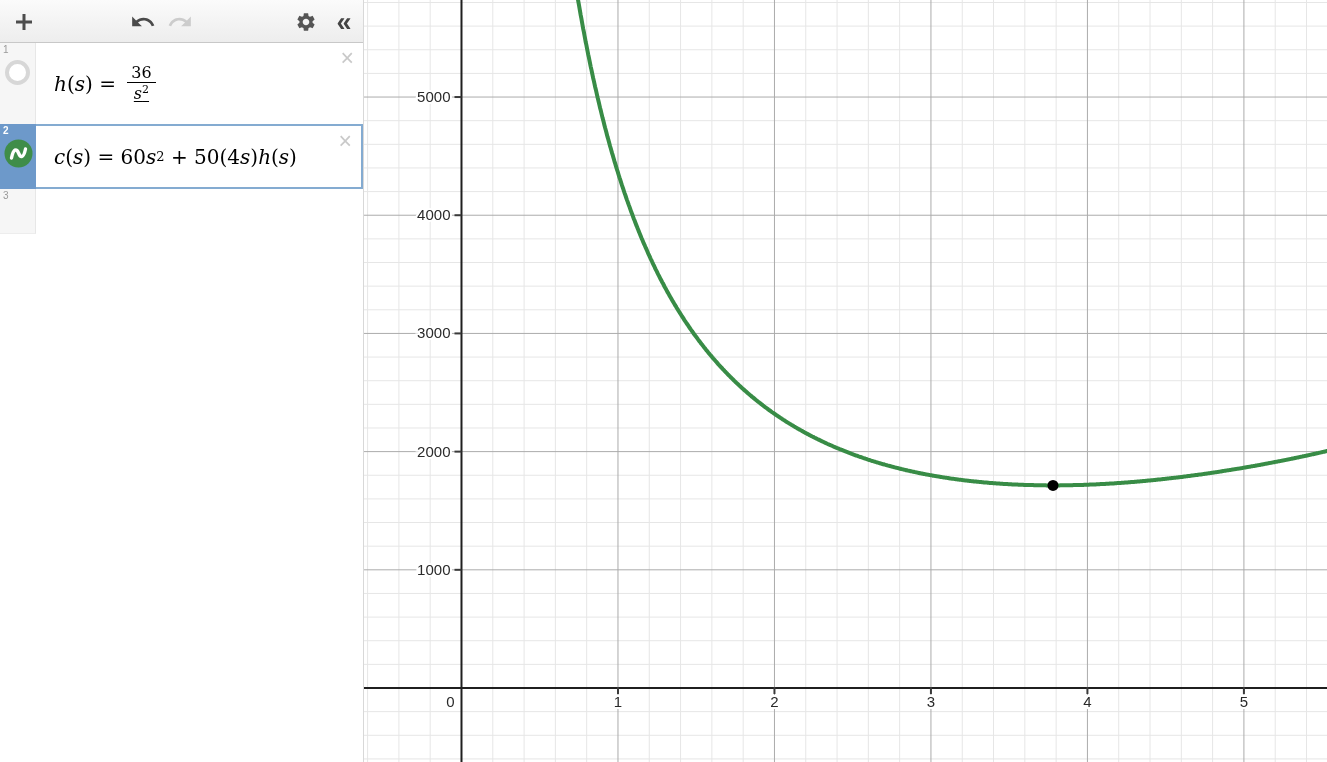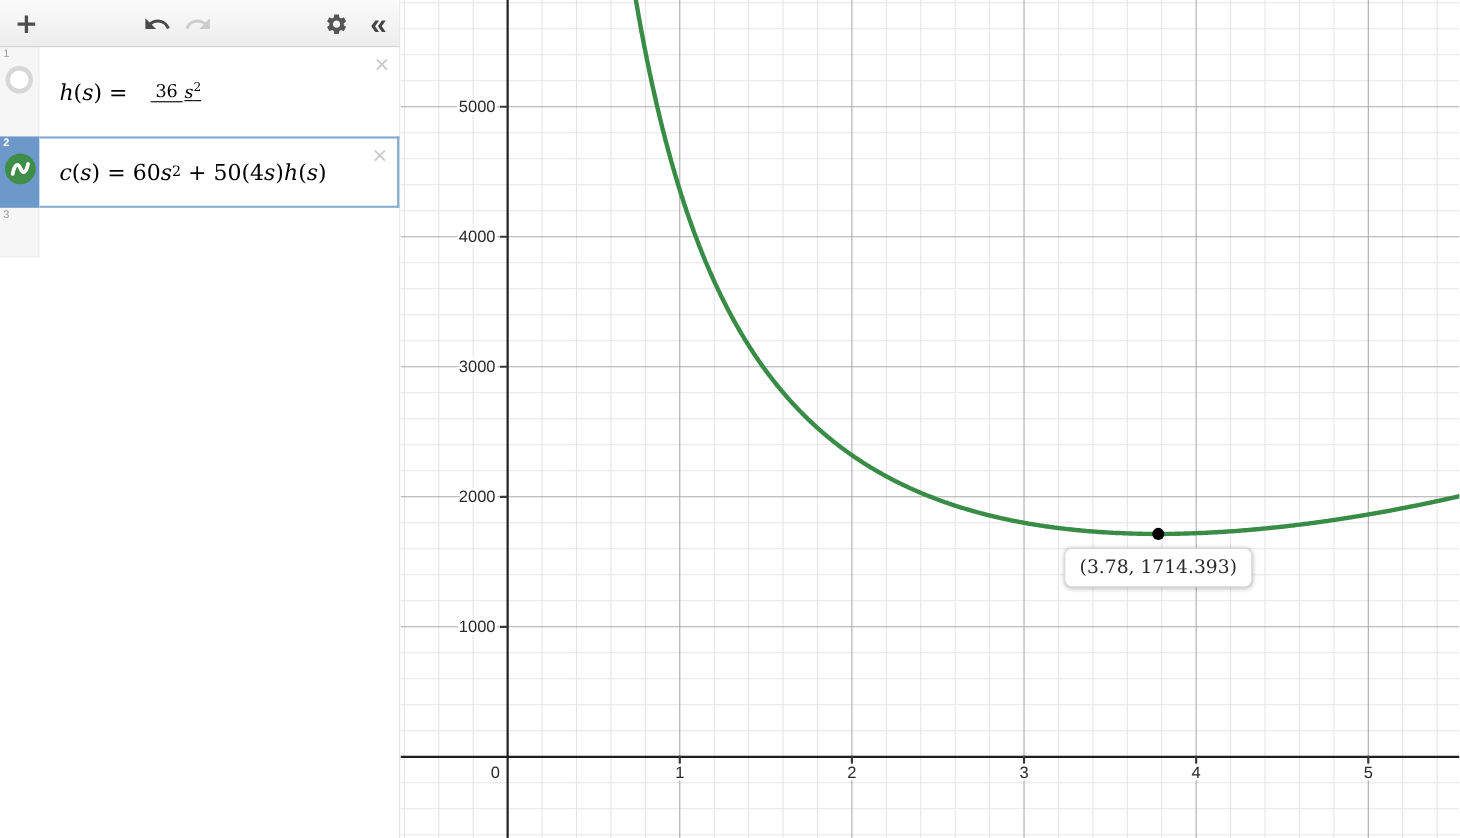--- a/index.html
+++ b/index.html
@@ -50,22 +50,22 @@
     position:absolute; top:4px; right:9px; font-size:23px; line-height:23px;
     color:#c9c9c9; cursor:pointer; font-family:"Liberation Sans",sans-serif;
   }
   .math {
     display:flex; align-items:center; height:100%; padding-left:18px;
     font-family:"DejaVu Serif", serif; font-size:20px; color:#000;
     white-space:pre;
   }
   .math .it { font-style:italic; }
   .math sup { font-size:13px; }
-  .frac { display:inline-flex; flex-direction:row; align-items:flex-start;
-          font-size:16px; line-height:1.2; margin-left:15px; }
+  .frac { display:inline-flex; flex-direction:column; align-items:center;
+          font-size:16px; line-height:1.2; margin-left:5px; }
   .frac .num { border-bottom:1.4px solid #000; padding:0 4px; }
   .frac .den { padding:0 2px;text-decoration:underline; }
   .frac sup { font-size:11px; }
 
   
   .graph-area { position:relative; flex:1; background:#fff; overflow:hidden; }
   .graph-area svg { position:absolute; left:0; top:0; }
   .point-tooltip {
     position:absolute; background:#fff; border:1px solid #d9d9d9; border-radius:7px;
     box-shadow:0 1px 4px rgba(0,0,0,.25); padding:7px 13px;
@@ -233,16 +233,15 @@
         <text x="723.4236269093274" y="707.0102373196836" text-anchor="middle" fill="#2a2a2a" font-size="15" paint-order="stroke" stroke="#ffffff" stroke-width="4" font-family="Liberation Sans, sans-serif">4</text>
         <text x="879.9072148196295" y="707.0102373196836" text-anchor="middle" fill="#2a2a2a" font-size="15" paint-order="stroke" stroke="#ffffff" stroke-width="4" font-family="Liberation Sans, sans-serif">5</text>
         <text x="86.4892752681183" y="574.8157282456957" text-anchor="end" fill="#2a2a2a" font-size="15" paint-order="stroke" stroke="#ffffff" stroke-width="4" font-family="Liberation Sans, sans-serif">1000</text>
         <text x="86.4892752681183" y="456.62121917170776" text-anchor="end" fill="#2a2a2a" font-size="15" paint-order="stroke" stroke="#ffffff" stroke-width="4" font-family="Liberation Sans, sans-serif">2000</text>
         <text x="86.4892752681183" y="338.4267100977199" text-anchor="end" fill="#2a2a2a" font-size="15" paint-order="stroke" stroke="#ffffff" stroke-width="4" font-family="Liberation Sans, sans-serif">3000</text>
         <text x="86.4892752681183" y="220.23220102373193" text-anchor="end" fill="#2a2a2a" font-size="15" paint-order="stroke" stroke="#ffffff" stroke-width="4" font-family="Liberation Sans, sans-serif">4000</text>
         <text x="86.4892752681183" y="102.03769194974404" text-anchor="end" fill="#2a2a2a" font-size="15" paint-order="stroke" stroke="#ffffff" stroke-width="4" font-family="Liberation Sans, sans-serif">5000</text>
         <path d="M119.7 -2907.9L120.3 -2809.4L121.0 -2716.1L121.6 -2627.7L122.2 -2543.8L122.8 -2464.0L123.5 -2388.0L124.1 -2315.7L124.7 -2246.6L125.3 -2180.7L126.0 -2117.6L126.6 -2057.3L127.2 -1999.5L127.8 -1944.1L128.5 -1891.0L129.1 -1839.9L129.7 -1790.8L130.4 -1743.6L131.0 -1698.2L131.6 -1654.4L132.2 -1612.2L132.9 -1571.5L133.5 -1532.2L134.1 -1494.3L134.7 -1457.6L135.4 -1422.2L136.0 -1387.9L136.6 -1354.7L137.2 -1322.5L137.9 -1291.4L138.5 -1261.2L139.1 -1231.9L139.7 -1203.4L140.4 -1175.8L141.0 -1149.0L141.6 -1123.0L142.2 -1097.7L142.9 -1073.1L143.5 -1049.1L144.1 -1025.8L144.7 -1003.2L145.4 -981.1L146.0 -959.5L146.6 -938.6L147.3 -918.1L147.9 -898.2L148.5 -878.8L149.1 -859.8L149.8 -841.3L150.4 -823.2L151.0 -805.5L151.6 -788.3L152.3 -771.4L152.9 -755.0L153.5 -738.9L154.1 -723.1L154.8 -707.7L155.4 -692.6L156.0 -677.9L156.6 -663.5L157.3 -649.3L157.9 -635.5L158.5 -621.9L159.1 -608.7L159.8 -595.7L160.4 -582.9L161.0 -570.4L161.6 -558.2L162.3 -546.1L162.9 -534.3L163.5 -522.8L164.2 -511.4L164.8 -500.3L165.4 -489.4L166.0 -478.7L166.7 -468.1L167.3 -457.8L167.9 -447.6L168.5 -437.6L169.2 -427.8L169.8 -418.2L170.4 -408.7L171.0 -399.4L171.7 -390.3L172.3 -381.3L172.9 -372.4L173.5 -363.7L174.2 -355.2L174.8 -346.7L175.4 -338.5L176.0 -330.3L176.7 -322.3L177.3 -314.4L177.9 -306.6L178.5 -299.0L179.2 -291.4L179.8 -284.0L180.4 -276.7L181.1 -269.5L181.7 -262.4L182.3 -255.4L182.9 -248.6L183.6 -241.8L184.2 -235.1L184.8 -228.5L185.4 -222.0L186.1 -215.6L186.7 -209.3L187.3 -203.1L187.9 -197.0L188.6 -190.9L189.2 -184.9L189.8 -179.1L190.4 -173.3L191.1 -167.5L191.7 -161.9L192.3 -156.3L192.9 -150.8L193.6 -145.4L194.2 -140.0L194.8 -134.7L195.4 -129.5L196.1 -124.3L196.7 -119.3L197.3 -114.2L198.0 -109.3L198.6 -104.4L199.2 -99.5L199.8 -94.7L200.5 -90.0L201.1 -85.4L201.7 -80.8L202.3 -76.2L203.0 -71.7L203.6 -67.3L204.2 -62.9L204.8 -58.5L205.5 -54.2L206.1 -50.0L206.7 -45.8L207.3 -41.7L208.0 -37.6L208.6 -33.5L209.2 -29.5L209.8 -25.6L210.5 -21.7L211.1 -17.8L211.7 -14.0L212.3 -10.2L213.0 -6.4L213.6 -2.7L214.2 0.9L214.9 4.6L215.5 8.1L216.1 11.7L216.7 15.2L217.4 18.7L218.0 22.1L218.6 25.5L219.2 28.9L219.9 32.2L220.5 35.5L221.1 38.7L221.7 42.0L222.4 45.1L223.0 48.3L223.6 51.4L224.2 54.5L224.9 57.6L225.5 60.6L226.1 63.6L226.7 66.6L227.4 69.6L228.0 72.5L228.6 75.4L229.2 78.2L229.9 81.1L230.5 83.9L231.1 86.7L231.8 89.4L232.4 92.2L233.0 94.9L233.6 97.5L234.3 100.2L234.9 102.8L235.5 105.4L236.1 108.0L236.8 110.6L237.4 113.1L238.0 115.6L238.6 118.1L239.3 120.6L239.9 123.0L240.5 125.4L241.1 127.8L241.8 130.2L242.4 132.6L243.0 134.9L243.6 137.2L244.3 139.5L244.9 141.8L245.5 144.0L246.1 146.3L246.8 148.5L247.4 150.7L248.0 152.9L248.7 155.0L249.3 157.2L249.9 159.3L250.5 161.4L251.2 163.5L251.8 165.6L252.4 167.6L253.0 169.7L253.7 171.7L254.3 173.7L254.9 175.7L255.5 177.6L256.2 179.6L256.8 181.5L257.4 183.5L258.0 185.4L258.7 187.3L259.3 189.1L259.9 191.0L260.5 192.9L261.2 194.7L261.8 196.5L262.4 198.3L263.0 200.1L263.7 201.9L264.3 203.7L264.9 205.4L265.6 207.1L266.2 208.9L266.8 210.6L267.4 212.3L268.1 214.0L268.7 215.6L269.3 217.3L269.9 218.9L270.6 220.6L271.2 222.2L271.8 223.8L272.4 225.4L273.1 227.0L273.7 228.6L274.3 230.1L274.9 231.7L275.6 233.2L276.2 234.7L276.8 236.3L277.4 237.8L278.1 239.3L278.7 240.7L279.3 242.2L279.9 243.7L280.6 245.1L281.2 246.6L281.8 248.0L282.5 249.4L283.1 250.8L283.7 252.2L284.3 253.6L285.0 255.0L285.6 256.4L286.2 257.8L286.8 259.1L287.5 260.4L288.1 261.8L288.7 263.1L289.3 264.4L290.0 265.7L290.6 267.0L291.2 268.3L291.8 269.6L292.5 270.9L293.1 272.1L293.7 273.4L294.3 274.6L295.0 275.9L295.6 277.1L296.2 278.3L296.8 279.6L297.5 280.8L298.1 282.0L298.7 283.1L299.4 284.3L300.0 285.5L300.6 286.7L301.2 287.8L301.9 289.0L302.5 290.1L303.1 291.3L303.7 292.4L304.4 293.5L305.0 294.6L305.6 295.7L306.2 296.8L306.9 297.9L307.5 299.0L308.1 300.1L308.7 301.2L309.4 302.2L310.0 303.3L310.6 304.3L311.2 305.4L311.9 306.4L312.5 307.5L313.1 308.5L313.7 309.5L314.4 310.5L315.0 311.5L315.6 312.5L316.3 313.5L316.9 314.5L317.5 315.5L318.1 316.5L318.8 317.5L319.4 318.4L320.0 319.4L320.6 320.3L321.3 321.3L321.9 322.2L322.5 323.2L323.1 324.1L323.8 325.0L324.4 325.9L325.0 326.8L325.6 327.8L326.3 328.7L326.9 329.6L327.5 330.4L328.1 331.3L328.8 332.2L329.4 333.1L330.0 334.0L330.6 334.8L331.3 335.7L331.9 336.5L332.5 337.4L333.2 338.2L333.8 339.1L334.4 339.9L335.0 340.8L335.7 341.6L336.3 342.4L336.9 343.2L337.5 344.0L338.2 344.8L338.8 345.6L339.4 346.4L340.0 347.2L340.7 348.0L341.3 348.8L341.9 349.6L342.5 350.4L343.2 351.1L343.8 351.9L344.4 352.7L345.0 353.4L345.7 354.2L346.3 354.9L346.9 355.7L347.6 356.4L348.2 357.2L348.8 357.9L349.4 358.6L350.1 359.3L350.7 360.1L351.3 360.8L351.9 361.5L352.6 362.2L353.2 362.9L353.8 363.6L354.4 364.3L355.1 365.0L355.7 365.7L356.3 366.4L356.9 367.1L357.6 367.7L358.2 368.4L358.8 369.1L359.4 369.7L360.1 370.4L360.7 371.1L361.3 371.7L361.9 372.4L362.6 373.0L363.2 373.7L363.8 374.3L364.5 375.0L365.1 375.6L365.7 376.2L366.3 376.8L367.0 377.5L367.6 378.1L368.2 378.7L368.8 379.3L369.5 379.9L370.1 380.6L370.7 381.2L371.3 381.8L372.0 382.4L372.6 383.0L373.2 383.5L373.8 384.1L374.5 384.7L375.1 385.3L375.7 385.9L376.3 386.5L377.0 387.0L377.6 387.6L378.2 388.2L378.8 388.7L379.5 389.3L380.1 389.9L380.7 390.4L381.4 391.0L382.0 391.5L382.6 392.1L383.2 392.6L383.9 393.2L384.5 393.7L385.1 394.2L385.7 394.8L386.4 395.3L387.0 395.8L387.6 396.4L388.2 396.9L388.9 397.4L389.5 397.9L390.1 398.4L390.7 398.9L391.4 399.5L392.0 400.0L392.6 400.5L393.2 401.0L393.9 401.5L394.5 402.0L395.1 402.5L395.7 402.9L396.4 403.4L397.0 403.9L397.6 404.4L398.3 404.9L398.9 405.4L399.5 405.8L400.1 406.3L400.8 406.8L401.4 407.3L402.0 407.7L402.6 408.2L403.3 408.6L403.9 409.1L404.5 409.6L405.1 410.0L405.8 410.5L406.4 410.9L407.0 411.4L407.6 411.8L408.3 412.3L408.9 412.7L409.5 413.1L410.1 413.6L410.8 414.0L411.4 414.4L412.0 414.9L412.6 415.3L413.3 415.7L413.9 416.2L414.5 416.6L415.2 417.0L415.8 417.4L416.4 417.8L417.0 418.2L417.7 418.7L418.3 419.1L418.9 419.5L419.5 419.9L420.2 420.3L420.8 420.7L421.4 421.1L422.0 421.5L422.7 421.9L423.3 422.3L423.9 422.7L424.5 423.1L425.2 423.4L425.8 423.8L426.4 424.2L427.0 424.6L427.7 425.0L428.3 425.3L428.9 425.7L429.5 426.1L430.2 426.5L430.8 426.8L431.4 427.2L432.1 427.6L432.7 427.9L433.3 428.3L433.9 428.7L434.6 429.0L435.2 429.4L435.8 429.7L436.4 430.1L437.1 430.4L437.7 430.8L438.3 431.1L438.9 431.5L439.6 431.8L440.2 432.2L440.8 432.5L441.4 432.9L442.1 433.2L442.7 433.5L443.3 433.9L443.9 434.2L444.6 434.5L445.2 434.9L445.8 435.2L446.4 435.5L447.1 435.9L447.7 436.2L448.3 436.5L449.0 436.8L449.6 437.1L450.2 437.5L450.8 437.8L451.5 438.1L452.1 438.4L452.7 438.7L453.3 439.0L454.0 439.3L454.6 439.6L455.2 439.9L455.8 440.2L456.5 440.5L457.1 440.9L457.7 441.1L458.3 441.4L459.0 441.7L459.6 442.0L460.2 442.3L460.8 442.6L461.5 442.9L462.1 443.2L462.7 443.5L463.3 443.8L464.0 444.1L464.6 444.3L465.2 444.6L465.9 444.9L466.5 445.2L467.1 445.5L467.7 445.7L468.4 446.0L469.0 446.3L469.6 446.6L470.2 446.8L470.9 447.1L471.5 447.4L472.1 447.6L472.7 447.9L473.4 448.2L474.0 448.4L474.6 448.7L475.2 448.9L475.9 449.2L476.5 449.5L477.1 449.7L477.7 450.0L478.4 450.2L479.0 450.5L479.6 450.7L480.2 451.0L480.9 451.2L481.5 451.5L482.1 451.7L482.8 452.0L483.4 452.2L484.0 452.4L484.6 452.7L485.3 452.9L485.9 453.2L486.5 453.4L487.1 453.6L487.8 453.9L488.4 454.1L489.0 454.3L489.6 454.6L490.3 454.8L490.9 455.0L491.5 455.3L492.1 455.5L492.8 455.7L493.4 455.9L494.0 456.2L494.6 456.4L495.3 456.6L495.9 456.8L496.5 457.0L497.1 457.2L497.8 457.5L498.4 457.7L499.0 457.9L499.7 458.1L500.3 458.3L500.9 458.5L501.5 458.7L502.2 458.9L502.8 459.2L503.4 459.4L504.0 459.6L504.7 459.8L505.3 460.0L505.9 460.2L506.5 460.4L507.2 460.6L507.8 460.8L508.4 461.0L509.0 461.2L509.7 461.4L510.3 461.6L510.9 461.7L511.5 461.9L512.2 462.1L512.8 462.3L513.4 462.5L514.0 462.7L514.7 462.9L515.3 463.1L515.9 463.3L516.6 463.4L517.2 463.6L517.8 463.8L518.4 464.0L519.1 464.2L519.7 464.3L520.3 464.5L520.9 464.7L521.6 464.9L522.2 465.1L522.8 465.2L523.4 465.4L524.1 465.6L524.7 465.7L525.3 465.9L525.9 466.1L526.6 466.2L527.2 466.4L527.8 466.6L528.4 466.7L529.1 466.9L529.7 467.1L530.3 467.2L530.9 467.4L531.6 467.6L532.2 467.7L532.8 467.9L533.5 468.0L534.1 468.2L534.7 468.4L535.3 468.5L536.0 468.7L536.6 468.8L537.2 469.0L537.8 469.1L538.5 469.3L539.1 469.4L539.7 469.6L540.3 469.7L541.0 469.9L541.6 470.0L542.2 470.2L542.8 470.3L543.5 470.5L544.1 470.6L544.7 470.7L545.3 470.9L546.0 471.0L546.6 471.2L547.2 471.3L547.8 471.4L548.5 471.6L549.1 471.7L549.7 471.8L550.4 472.0L551.0 472.1L551.6 472.2L552.2 472.4L552.9 472.5L553.5 472.6L554.1 472.8L554.7 472.9L555.4 473.0L556.0 473.2L556.6 473.3L557.2 473.4L557.9 473.5L558.5 473.7L559.1 473.8L559.7 473.9L560.4 474.0L561.0 474.1L561.6 474.3L562.2 474.4L562.9 474.5L563.5 474.6L564.1 474.7L564.7 474.9L565.4 475.0L566.0 475.1L566.6 475.2L567.3 475.3L567.9 475.4L568.5 475.5L569.1 475.7L569.8 475.8L570.4 475.9L571.0 476.0L571.6 476.1L572.3 476.2L572.9 476.3L573.5 476.4L574.1 476.5L574.8 476.6L575.4 476.7L576.0 476.8L576.6 476.9L577.3 477.0L577.9 477.1L578.5 477.2L579.1 477.3L579.8 477.4L580.4 477.5L581.0 477.6L581.6 477.7L582.3 477.8L582.9 477.9L583.5 478.0L584.2 478.1L584.8 478.2L585.4 478.3L586.0 478.4L586.7 478.5L587.3 478.6L587.9 478.7L588.5 478.7L589.2 478.8L589.8 478.9L590.4 479.0L591.0 479.1L591.7 479.2L592.3 479.3L592.9 479.3L593.5 479.4L594.2 479.5L594.8 479.6L595.4 479.7L596.0 479.8L596.7 479.8L597.3 479.9L597.9 480.0L598.5 480.1L599.2 480.2L599.8 480.2L600.4 480.3L601.1 480.4L601.7 480.5L602.3 480.5L602.9 480.6L603.6 480.7L604.2 480.8L604.8 480.8L605.4 480.9L606.1 481.0L606.7 481.0L607.3 481.1L607.9 481.2L608.6 481.2L609.2 481.3L609.8 481.4L610.4 481.4L611.1 481.5L611.7 481.6L612.3 481.6L612.9 481.7L613.6 481.8L614.2 481.8L614.8 481.9L615.4 482.0L616.1 482.0L616.7 482.1L617.3 482.1L618.0 482.2L618.6 482.3L619.2 482.3L619.8 482.4L620.5 482.4L621.1 482.5L621.7 482.5L622.3 482.6L623.0 482.6L623.6 482.7L624.2 482.8L624.8 482.8L625.5 482.9L626.1 482.9L626.7 483.0L627.3 483.0L628.0 483.1L628.6 483.1L629.2 483.2L629.8 483.2L630.5 483.3L631.1 483.3L631.7 483.3L632.4 483.4L633.0 483.4L633.6 483.5L634.2 483.5L634.9 483.6L635.5 483.6L636.1 483.7L636.7 483.7L637.4 483.7L638.0 483.8L638.6 483.8L639.2 483.9L639.9 483.9L640.5 483.9L641.1 484.0L641.7 484.0L642.4 484.0L643.0 484.1L643.6 484.1L644.2 484.2L644.9 484.2L645.5 484.2L646.1 484.3L646.7 484.3L647.4 484.3L648.0 484.4L648.6 484.4L649.3 484.4L649.9 484.5L650.5 484.5L651.1 484.5L651.8 484.5L652.4 484.6L653.0 484.6L653.6 484.6L654.3 484.7L654.9 484.7L655.5 484.7L656.1 484.7L656.8 484.8L657.4 484.8L658.0 484.8L658.6 484.8L659.3 484.8L659.9 484.9L660.5 484.9L661.1 484.9L661.8 484.9L662.4 485.0L663.0 485.0L663.6 485.0L664.3 485.0L664.9 485.0L665.5 485.1L666.2 485.1L666.8 485.1L667.4 485.1L668.0 485.1L668.7 485.1L669.3 485.1L669.9 485.2L670.5 485.2L671.2 485.2L671.8 485.2L672.4 485.2L673.0 485.2L673.7 485.2L674.3 485.3L674.9 485.3L675.5 485.3L676.2 485.3L676.8 485.3L677.4 485.3L678.0 485.3L678.7 485.3L679.3 485.3L679.9 485.3L680.5 485.3L681.2 485.3L681.8 485.3L682.4 485.4L683.1 485.4L683.7 485.4L684.3 485.4L684.9 485.4L685.6 485.4L686.2 485.4L686.8 485.4L687.4 485.4L688.1 485.4L688.7 485.4L689.3 485.4L689.9 485.4L690.6 485.4L691.2 485.4L691.8 485.4L692.4 485.4L693.1 485.4L693.7 485.4L694.3 485.4L694.9 485.4L695.6 485.4L696.2 485.3L696.8 485.3L697.4 485.3L698.1 485.3L698.7 485.3L699.3 485.3L700.0 485.3L700.6 485.3L701.2 485.3L701.8 485.3L702.5 485.3L703.1 485.3L703.7 485.3L704.3 485.2L705.0 485.2L705.6 485.2L706.2 485.2L706.8 485.2L707.5 485.2L708.1 485.2L708.7 485.2L709.3 485.1L710.0 485.1L710.6 485.1L711.2 485.1L711.8 485.1L712.5 485.1L713.1 485.0L713.7 485.0L714.3 485.0L715.0 485.0L715.6 485.0L716.2 485.0L716.9 484.9L717.5 484.9L718.1 484.9L718.7 484.9L719.4 484.9L720.0 484.8L720.6 484.8L721.2 484.8L721.9 484.8L722.5 484.8L723.1 484.7L723.7 484.7L724.4 484.7L725.0 484.7L725.6 484.6L726.2 484.6L726.9 484.6L727.5 484.6L728.1 484.5L728.7 484.5L729.4 484.5L730.0 484.4L730.6 484.4L731.2 484.4L731.9 484.4L732.5 484.3L733.1 484.3L733.8 484.3L734.4 484.2L735.0 484.2L735.6 484.2L736.3 484.1L736.9 484.1L737.5 484.1L738.1 484.0L738.8 484.0L739.4 484.0L740.0 483.9L740.6 483.9L741.3 483.9L741.9 483.8L742.5 483.8L743.1 483.8L743.8 483.7L744.4 483.7L745.0 483.7L745.6 483.6L746.3 483.6L746.9 483.5L747.5 483.5L748.1 483.5L748.8 483.4L749.4 483.4L750.0 483.4L750.7 483.3L751.3 483.3L751.9 483.2L752.5 483.2L753.2 483.1L753.8 483.1L754.4 483.1L755.0 483.0L755.7 483.0L756.3 482.9L756.9 482.9L757.5 482.8L758.2 482.8L758.8 482.8L759.4 482.7L760.0 482.7L760.7 482.6L761.3 482.6L761.9 482.5L762.5 482.5L763.2 482.4L763.8 482.4L764.4 482.3L765.0 482.3L765.7 482.2L766.3 482.2L766.9 482.1L767.6 482.1L768.2 482.0L768.8 482.0L769.4 481.9L770.1 481.9L770.7 481.8L771.3 481.8L771.9 481.7L772.6 481.7L773.2 481.6L773.8 481.6L774.4 481.5L775.1 481.4L775.7 481.4L776.3 481.3L776.9 481.3L777.6 481.2L778.2 481.2L778.8 481.1L779.4 481.1L780.1 481.0L780.7 480.9L781.3 480.9L781.9 480.8L782.6 480.8L783.2 480.7L783.8 480.6L784.5 480.6L785.1 480.5L785.7 480.5L786.3 480.4L787.0 480.3L787.6 480.3L788.2 480.2L788.8 480.2L789.5 480.1L790.1 480.0L790.7 480.0L791.3 479.9L792.0 479.8L792.6 479.8L793.2 479.7L793.8 479.6L794.5 479.6L795.1 479.5L795.7 479.4L796.3 479.4L797.0 479.3L797.6 479.2L798.2 479.2L798.8 479.1L799.5 479.0L800.1 479.0L800.7 478.9L801.4 478.8L802.0 478.8L802.6 478.7L803.2 478.6L803.9 478.6L804.5 478.5L805.1 478.4L805.7 478.3L806.4 478.3L807.0 478.2L807.6 478.1L808.2 478.1L808.9 478.0L809.5 477.9L810.1 477.8L810.7 477.8L811.4 477.7L812.0 477.6L812.6 477.5L813.2 477.5L813.9 477.4L814.5 477.3L815.1 477.2L815.7 477.2L816.4 477.1L817.0 477.0L817.6 476.9L818.3 476.9L818.9 476.8L819.5 476.7L820.1 476.6L820.8 476.5L821.4 476.5L822.0 476.4L822.6 476.3L823.3 476.2L823.9 476.1L824.5 476.1L825.1 476.0L825.8 475.9L826.4 475.8L827.0 475.7L827.6 475.6L828.3 475.6L828.9 475.5L829.5 475.4L830.1 475.3L830.8 475.2L831.4 475.1L832.0 475.1L832.6 475.0L833.3 474.9L833.9 474.8L834.5 474.7L835.2 474.6L835.8 474.5L836.4 474.5L837.0 474.4L837.7 474.3L838.3 474.2L838.9 474.1L839.5 474.0L840.2 473.9L840.8 473.8L841.4 473.8L842.0 473.7L842.7 473.6L843.3 473.5L843.9 473.4L844.5 473.3L845.2 473.2L845.8 473.1L846.4 473.0L847.0 472.9L847.7 472.8L848.3 472.8L848.9 472.7L849.5 472.6L850.2 472.5L850.8 472.4L851.4 472.3L852.1 472.2L852.7 472.1L853.3 472.0L853.9 471.9L854.6 471.8L855.2 471.7L855.8 471.6L856.4 471.5L857.1 471.4L857.7 471.3L858.3 471.2L858.9 471.1L859.6 471.0L860.2 470.9L860.8 470.8L861.4 470.7L862.1 470.6L862.7 470.5L863.3 470.4L863.9 470.3L864.6 470.2L865.2 470.1L865.8 470.0L866.4 469.9L867.1 469.8L867.7 469.7L868.3 469.6L869.0 469.5L869.6 469.4L870.2 469.3L870.8 469.2L871.5 469.1L872.1 469.0L872.7 468.9L873.3 468.8L874.0 468.7L874.6 468.6L875.2 468.5L875.8 468.4L876.5 468.3L877.1 468.2L877.7 468.1L878.3 468.0L879.0 467.9L879.6 467.7L880.2 467.6L880.8 467.5L881.5 467.4L882.1 467.3L882.7 467.2L883.3 467.1L884.0 467.0L884.6 466.9L885.2 466.8L885.9 466.7L886.5 466.6L887.1 466.4L887.7 466.3L888.4 466.2L889.0 466.1L889.6 466.0L890.2 465.9L890.9 465.8L891.5 465.7L892.1 465.5L892.7 465.4L893.4 465.3L894.0 465.2L894.6 465.1L895.2 465.0L895.9 464.9L896.5 464.8L897.1 464.6L897.7 464.5L898.4 464.4L899.0 464.3L899.6 464.2L900.3 464.1L900.9 463.9L901.5 463.8L902.1 463.7L902.8 463.6L903.4 463.5L904.0 463.4L904.6 463.2L905.3 463.1L905.9 463.0L906.5 462.9L907.1 462.8L907.8 462.6L908.4 462.5L909.0 462.4L909.6 462.3L910.3 462.2L910.9 462.0L911.5 461.9L912.1 461.8L912.8 461.7L913.4 461.6L914.0 461.4L914.6 461.3L915.3 461.2L915.9 461.1L916.5 460.9L917.2 460.8L917.8 460.7L918.4 460.6L919.0 460.4L919.7 460.3L920.3 460.2L920.9 460.1L921.5 459.9L922.2 459.8L922.8 459.7L923.4 459.6L924.0 459.4L924.7 459.3L925.3 459.2L925.9 459.1L926.5 458.9L927.2 458.8L927.8 458.7L928.4 458.5L929.0 458.4L929.7 458.3L930.3 458.2L930.9 458.0L931.5 457.9L932.2 457.8L932.8 457.6L933.4 457.5L934.1 457.4L934.7 457.3L935.3 457.1L935.9 457.0L936.6 456.9L937.2 456.7L937.8 456.6L938.4 456.5L939.1 456.3L939.7 456.2L940.3 456.1L940.9 455.9L941.6 455.8L942.2 455.7L942.8 455.5L943.4 455.4L944.1 455.3L944.7 455.1L945.3 455.0L945.9 454.9L946.6 454.7L947.2 454.6L947.8 454.4L948.4 454.3L949.1 454.2L949.7 454.0L950.3 453.9L951.0 453.8L951.6 453.6L952.2 453.5L952.8 453.3L953.5 453.2L954.1 453.1L954.7 452.9L955.3 452.8L956.0 452.6L956.6 452.5L957.2 452.4L957.8 452.2L958.5 452.1L959.1 451.9L959.7 451.8L960.3 451.7L961.0 451.5L961.6 451.4L962.2 451.2L962.8 451.1L963.5 451.0L964.1 450.8L964.7 450.7L965.3 450.5L966.0 450.4" stroke="#388c46" stroke-width="4" fill="none" stroke-linecap="round"></path>
         <circle cx="688.9972375690608" cy="485.3783983248022" r="5.5" fill="#000000"></circle>
       </svg>
-    <div class="point-tooltip" id="point-tooltip" style="left: 688.997px; top: 498.378px;">(3.78, 1714.393)</div>
   </div>
 
 </div>
 
 </body></html>

